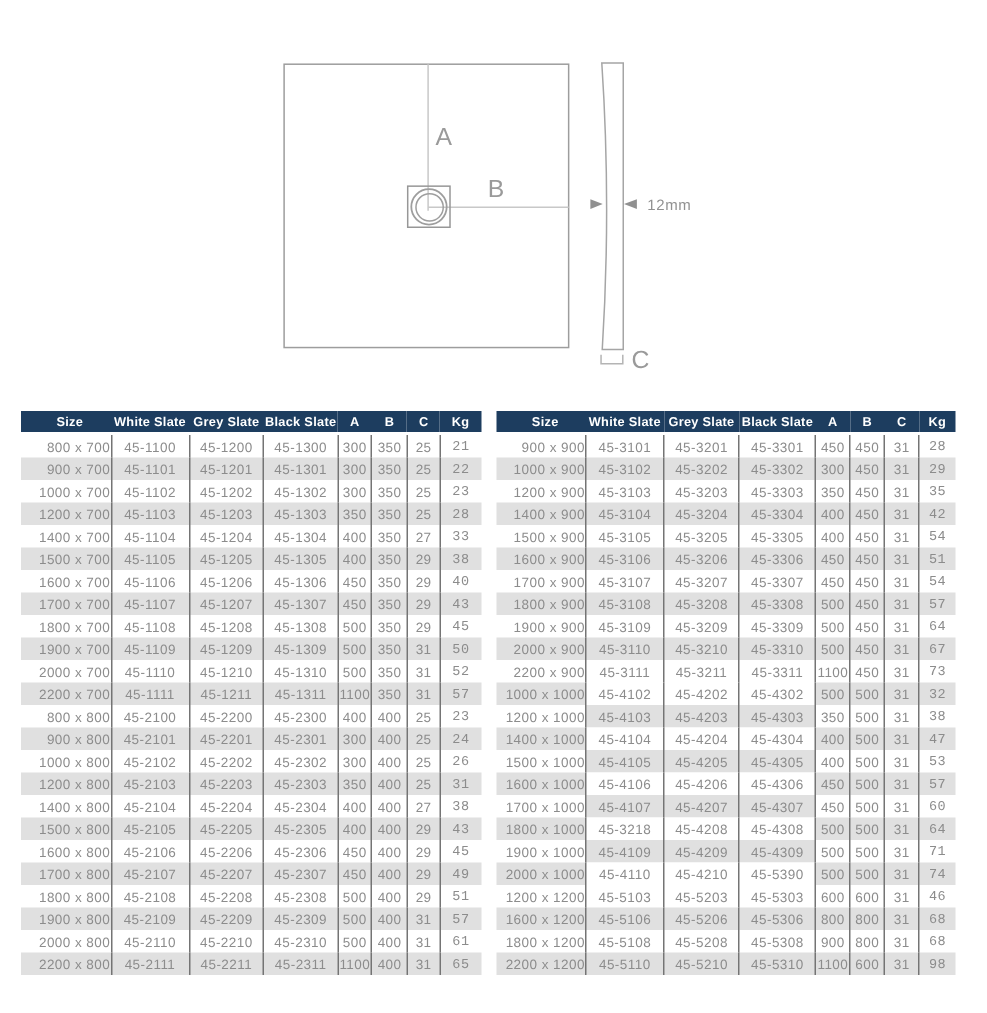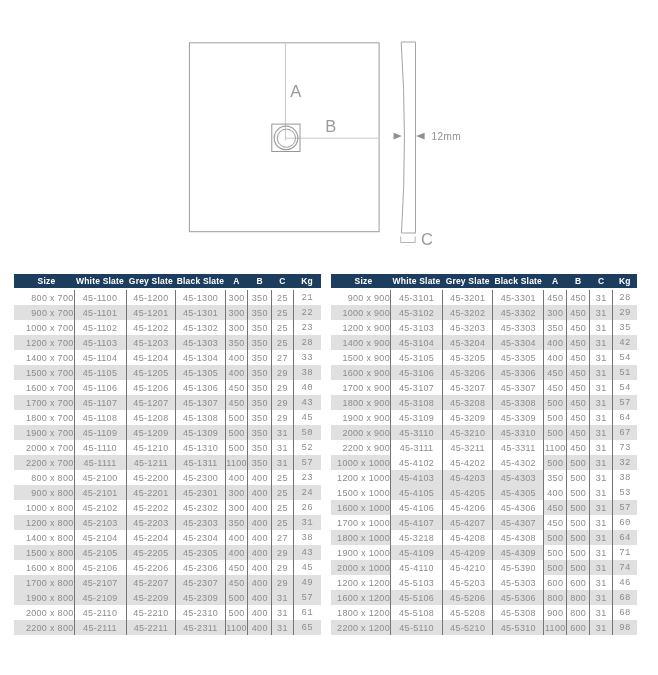--- a/index.html
+++ b/index.html
@@ -275,20 +275,30 @@
         <td class="g sz">1700 x 800</td>
         <td class="g">45-2107</td>
         <td class="g">45-2207</td>
         <td class="g">45-2307</td>
         <td class="g">450</td>
         <td class="g">400</td>
         <td class="g">29</td>
         <td class="g">49</td>
       </tr>
 <tr>
+        <td class="w sz">1800 x 800</td>
+        <td class="w">45-2108</td>
+        <td class="w">45-2208</td>
+        <td class="w">45-2308</td>
+        <td class="w">500</td>
+        <td class="w">400</td>
+        <td class="w">29</td>
+        <td class="w">51</td>
+      </tr>
+<tr>
         <td class="g sz">1900 x 800</td>
         <td class="g">45-2109</td>
         <td class="g">45-2209</td>
         <td class="g">45-2309</td>
         <td class="g">500</td>
         <td class="g">400</td>
         <td class="g">31</td>
         <td class="g">57</td>
       </tr>
 <tr>
@@ -464,20 +474,30 @@
         <td class="w sz">1200 x 1000</td>
         <td class="g">45-4103</td>
         <td class="g">45-4203</td>
         <td class="g">45-4303</td>
         <td class="w">350</td>
         <td class="w">500</td>
         <td class="w">31</td>
         <td class="w">38</td>
       </tr>
 <tr>
+        <td class="g sz">1400 x 1000</td>
+        <td class="w">45-4104</td>
+        <td class="w">45-4204</td>
+        <td class="w">45-4304</td>
+        <td class="g">400</td>
+        <td class="g">500</td>
+        <td class="g">31</td>
+        <td class="g">47</td>
+      </tr>
+<tr>
         <td class="w sz">1500 x 1000</td>
         <td class="g">45-4105</td>
         <td class="g">45-4205</td>
         <td class="g">45-4305</td>
         <td class="w">400</td>
         <td class="w">500</td>
         <td class="w">31</td>
         <td class="w">53</td>
       </tr>
 <tr>

